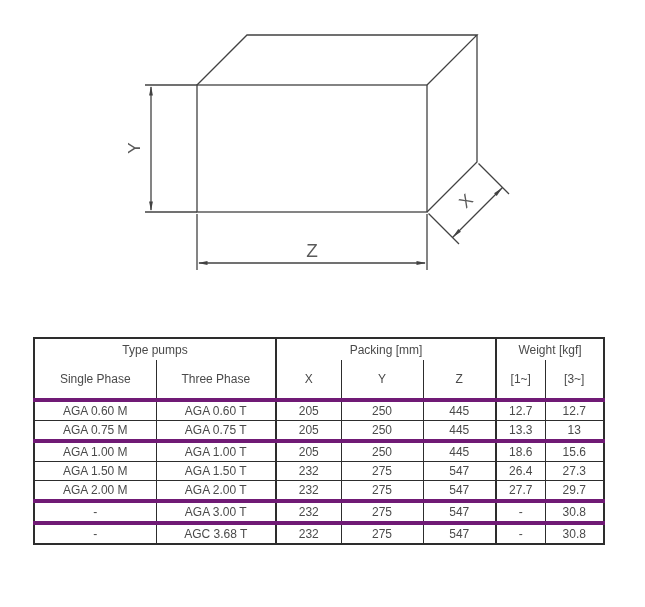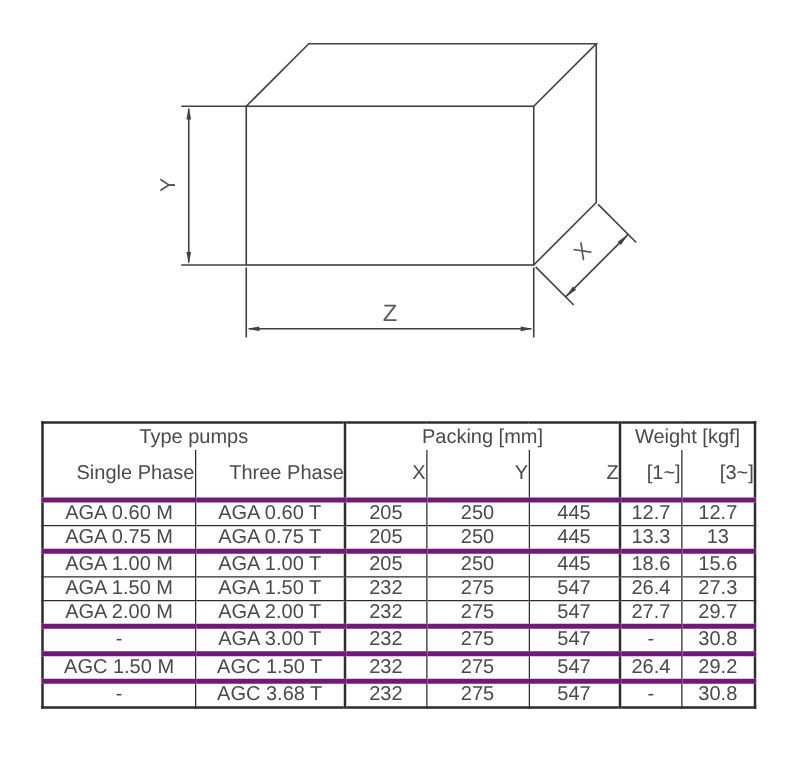--- a/index.html
+++ b/index.html
@@ -24,21 +24,21 @@
   }
 
   
   .pump-table {
     position: absolute;
     left: 33px;
     top: 337px;
     border-collapse: collapse;
     table-layout: fixed;
     border: 2px solid #2d2d2d;
-    font-size: 16px;
+    font-size: 12px;
     color: #4a4a4a;
   }
   .pump-table th,
   .pump-table td {
     padding: 0;
     text-align: center;
     vertical-align: middle;
     font-weight: normal;
     white-space: nowrap;
     overflow: hidden;
@@ -55,21 +55,20 @@
   }
   
   .pump-table thead tr.group-row th {
     height: 21px;
     vertical-align: middle;
     border-bottom: none;
   }
   .pump-table thead tr.sub-row th {
     height: 38px;
     border-top: none;
-    text-align: right;
   }
   
   .pump-table tbody td {
     height: 18px;
     border-top: 1px solid #2d2d2d;
   }
   .pump-table tbody tr.thick-top td {
     border-top: 4px solid #701a75;
   }
 </style>
@@ -194,29 +193,20 @@
       <tr class="thick-top">
         <td>-</td>
         <td>AGA 3.00 T</td>
         <td class="gb">232</td>
         <td>275</td>
         <td>547</td>
         <td class="gb">-</td>
         <td>30.8</td>
       </tr>
       <tr class="thick-top">
-        <td>AGC 1.50 M</td>
-        <td>AGC 1.50 T</td>
-        <td class="gb">232</td>
-        <td>275</td>
-        <td>547</td>
-        <td class="gb">26.4</td>
-        <td>29.2</td>
-      </tr>
-      <tr class="thick-top">
         <td>-</td>
         <td>AGC 3.68 T</td>
         <td class="gb">232</td>
         <td>275</td>
         <td>547</td>
         <td class="gb">-</td>
         <td>30.8</td>
       </tr>
     </tbody>
 </table>

